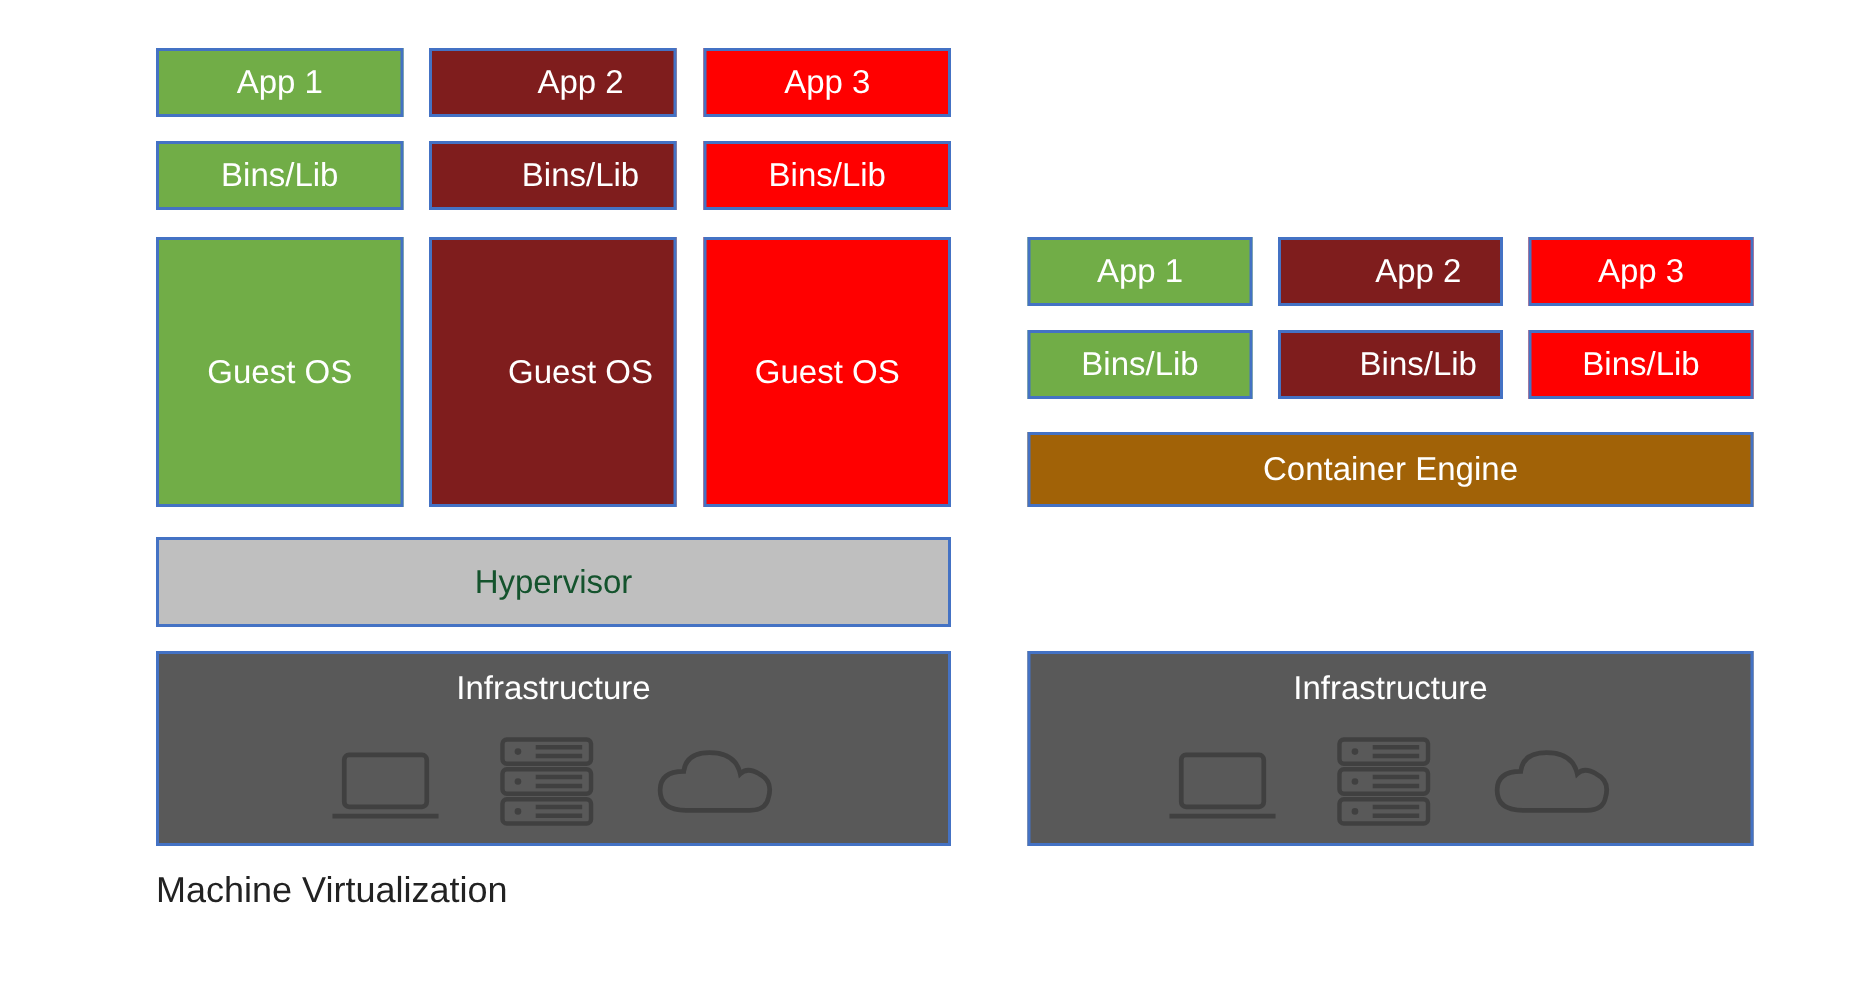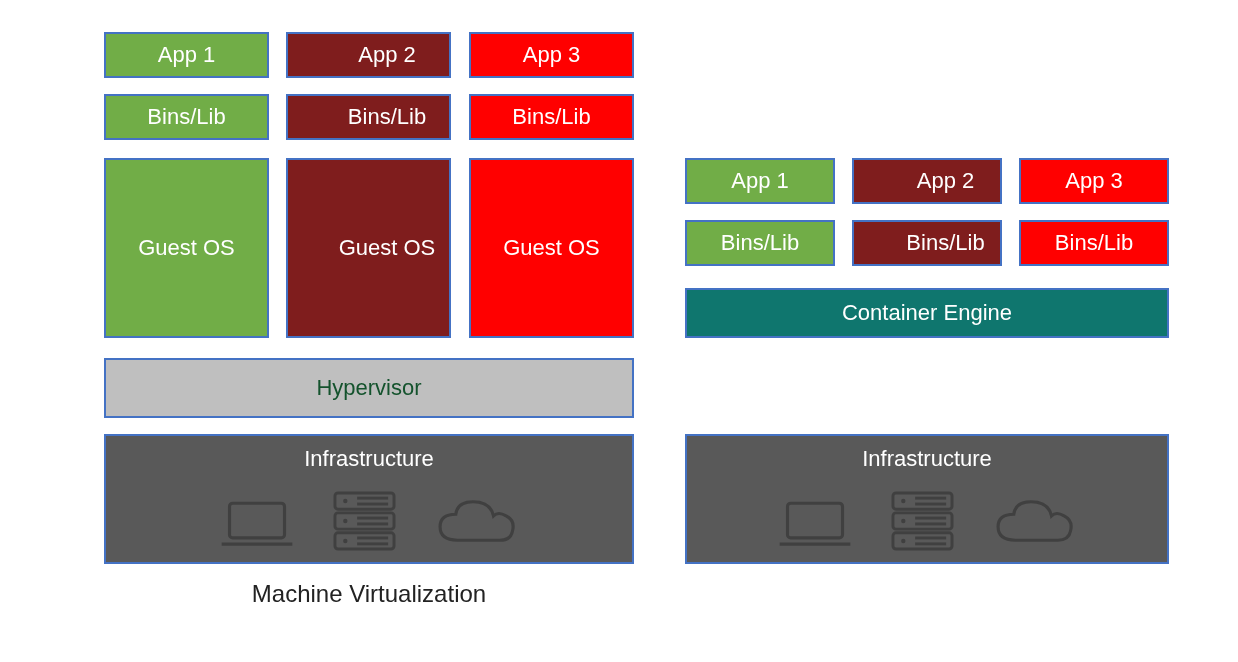--- a/index.html
+++ b/index.html
@@ -23,38 +23,37 @@
     justify-content: center;
     text-align: center;
     font-size: 22px;
     line-height: 1.2;
     color: #fff;
     padding: 4px;
   }
   .green  { background:#71AD47; }
   .orange { background:#7f1d1d;padding-left:41px; }
   .red    { background:#FF0000; }
-  .blue   { background:#0f766e;text-align:right; }
+  .blue   { background:#a16207;text-align:right; }
   .lgrey  { background:#BFBFBF; color:#14532d; }
   .dgrey  { background:#595959; color:#fff; }
   .infra-label { width:100%; text-align:center; }
   .icons {
     position:absolute;
     left:0; right:0;
     display:flex;
     justify-content:center;
     gap:30px;
     align-items:flex-end;
   }
   .icons svg { stroke:#404040; fill:none; stroke-width:4; }
   .caption {
     position:absolute;
     font-size:24px;
     color:#222;
-    text-align:center;
   }
 </style>
 </head>
 <body>
 
 <div class="canvas">
 
   <div class="box green" style="left:104px; top:32px;  width:165px; height:46px;">App 1</div>
   <div class="box orange" style="left:286px; top:32px;  width:165px; height:46px;">App 2</div>
   <div class="box red" style="left:469px; top:32px;  width:165px; height:46px;">App 3</div>

